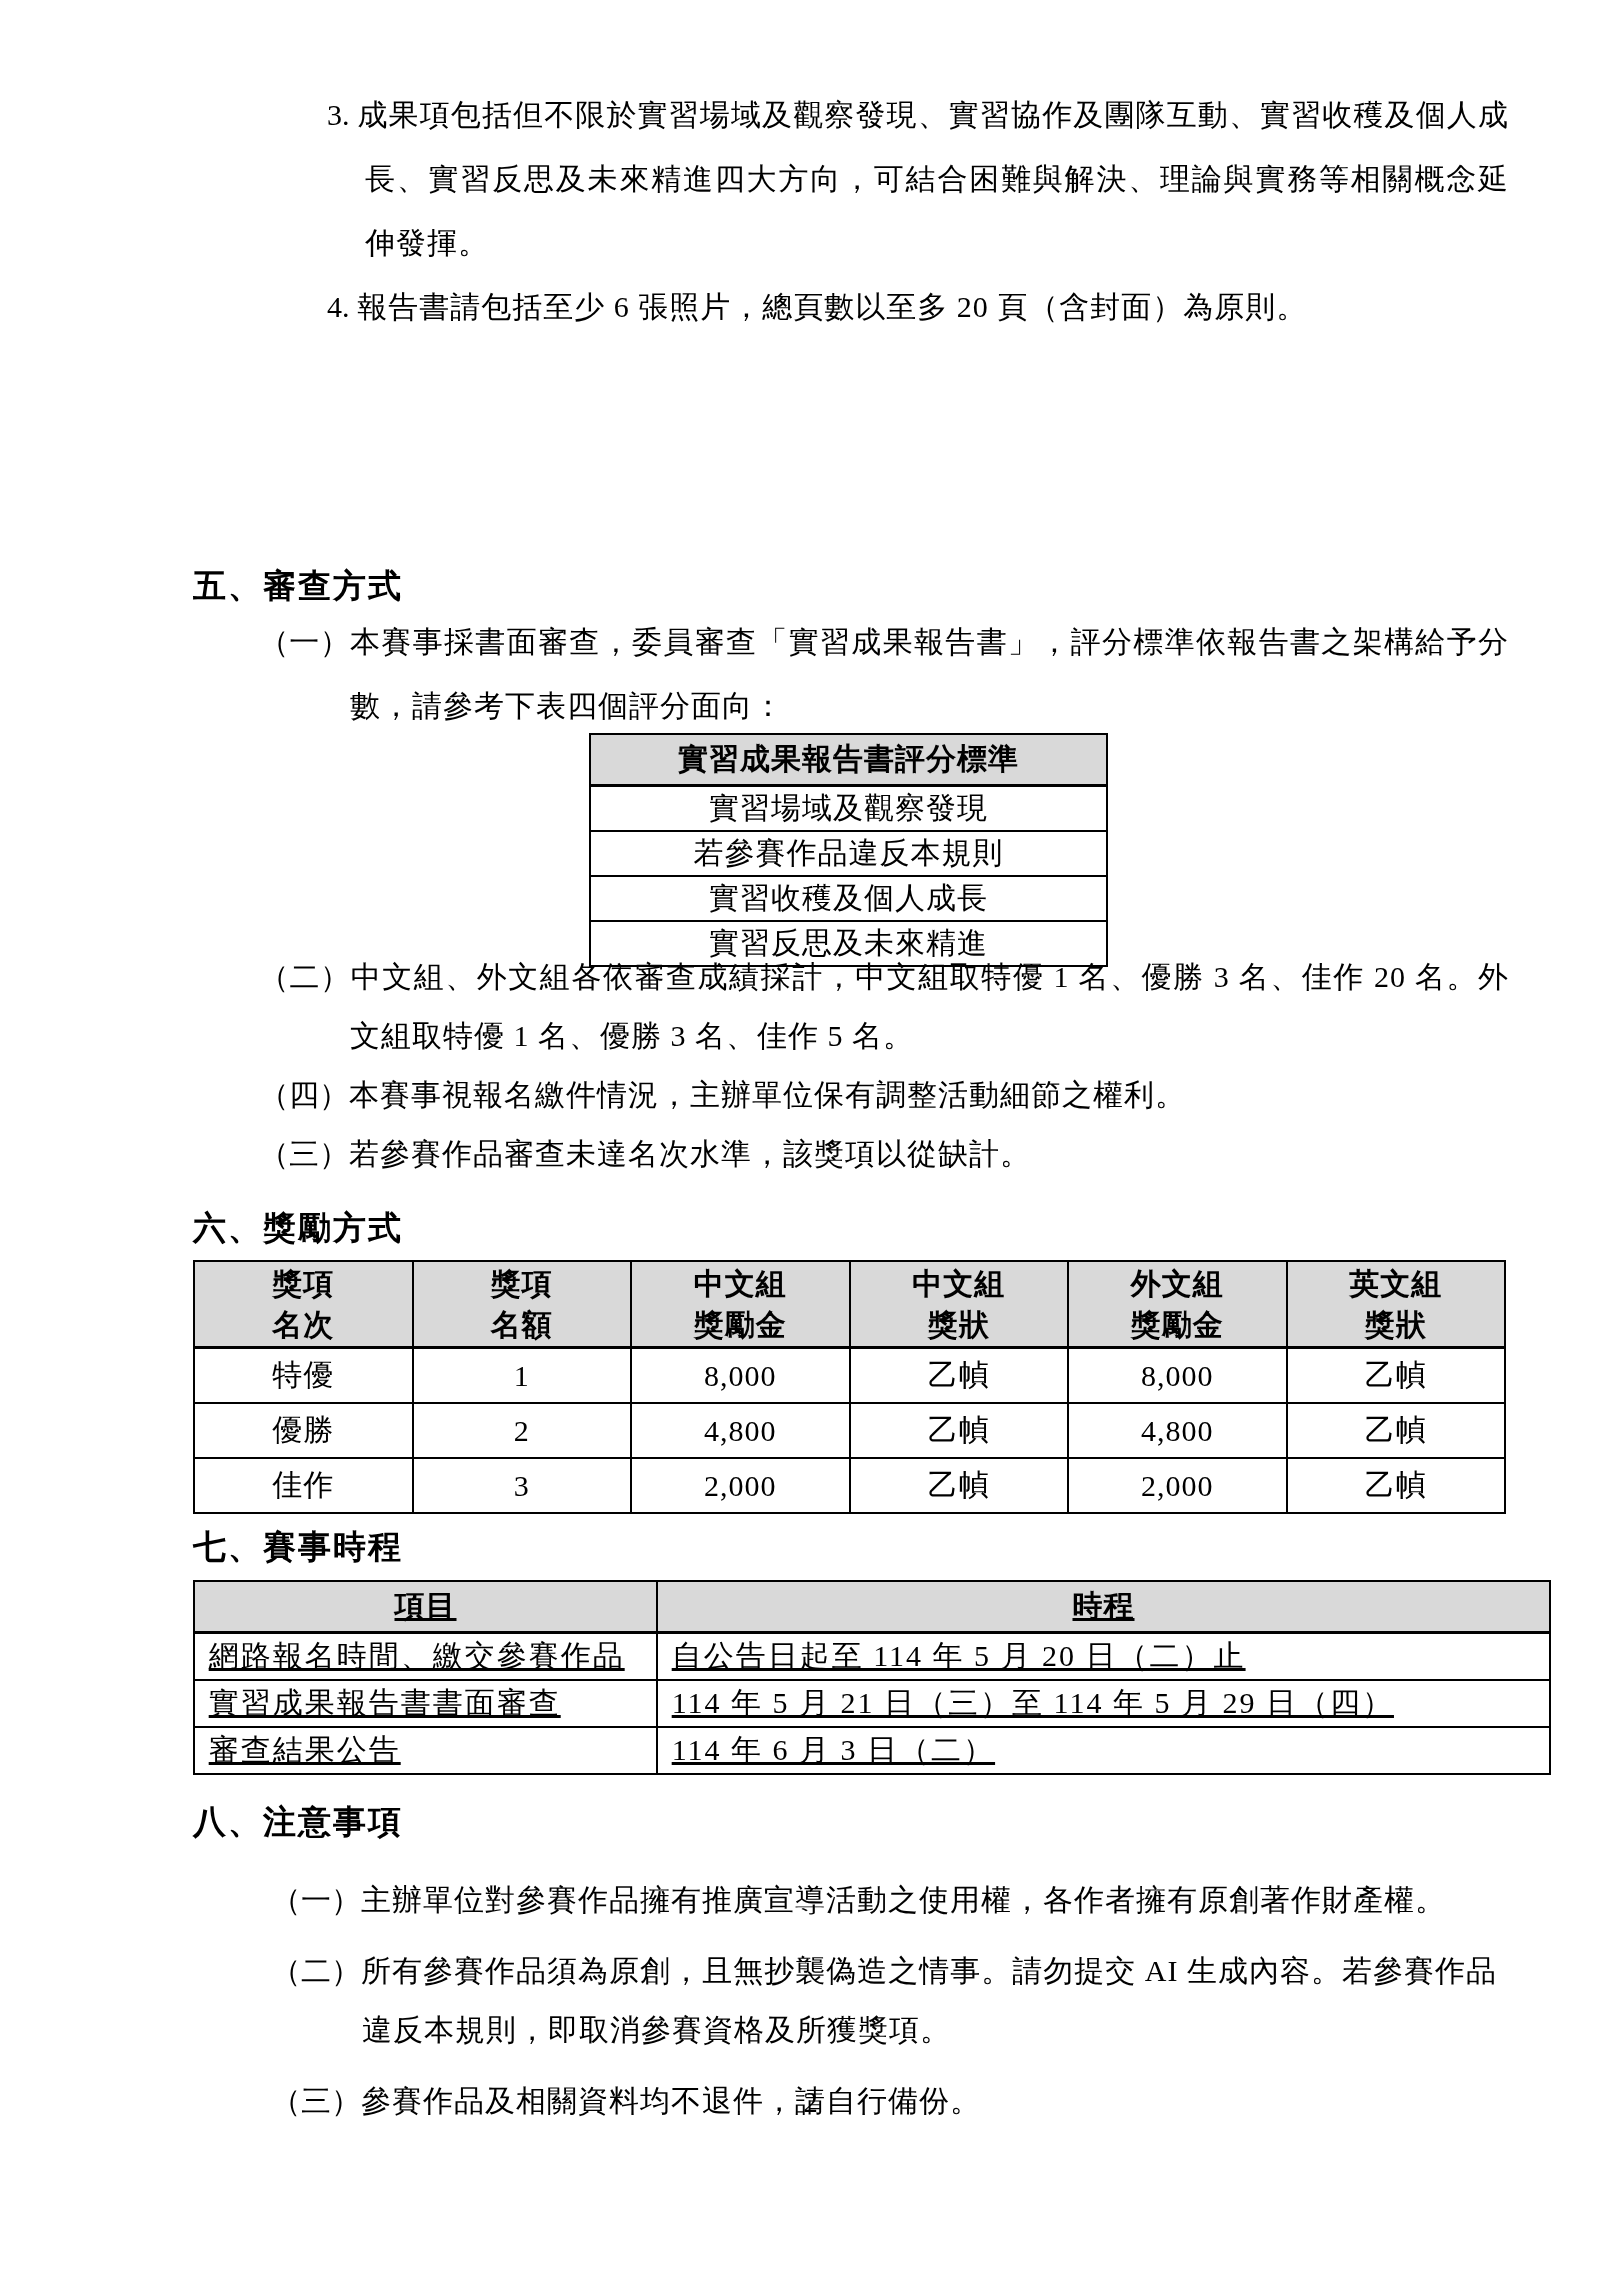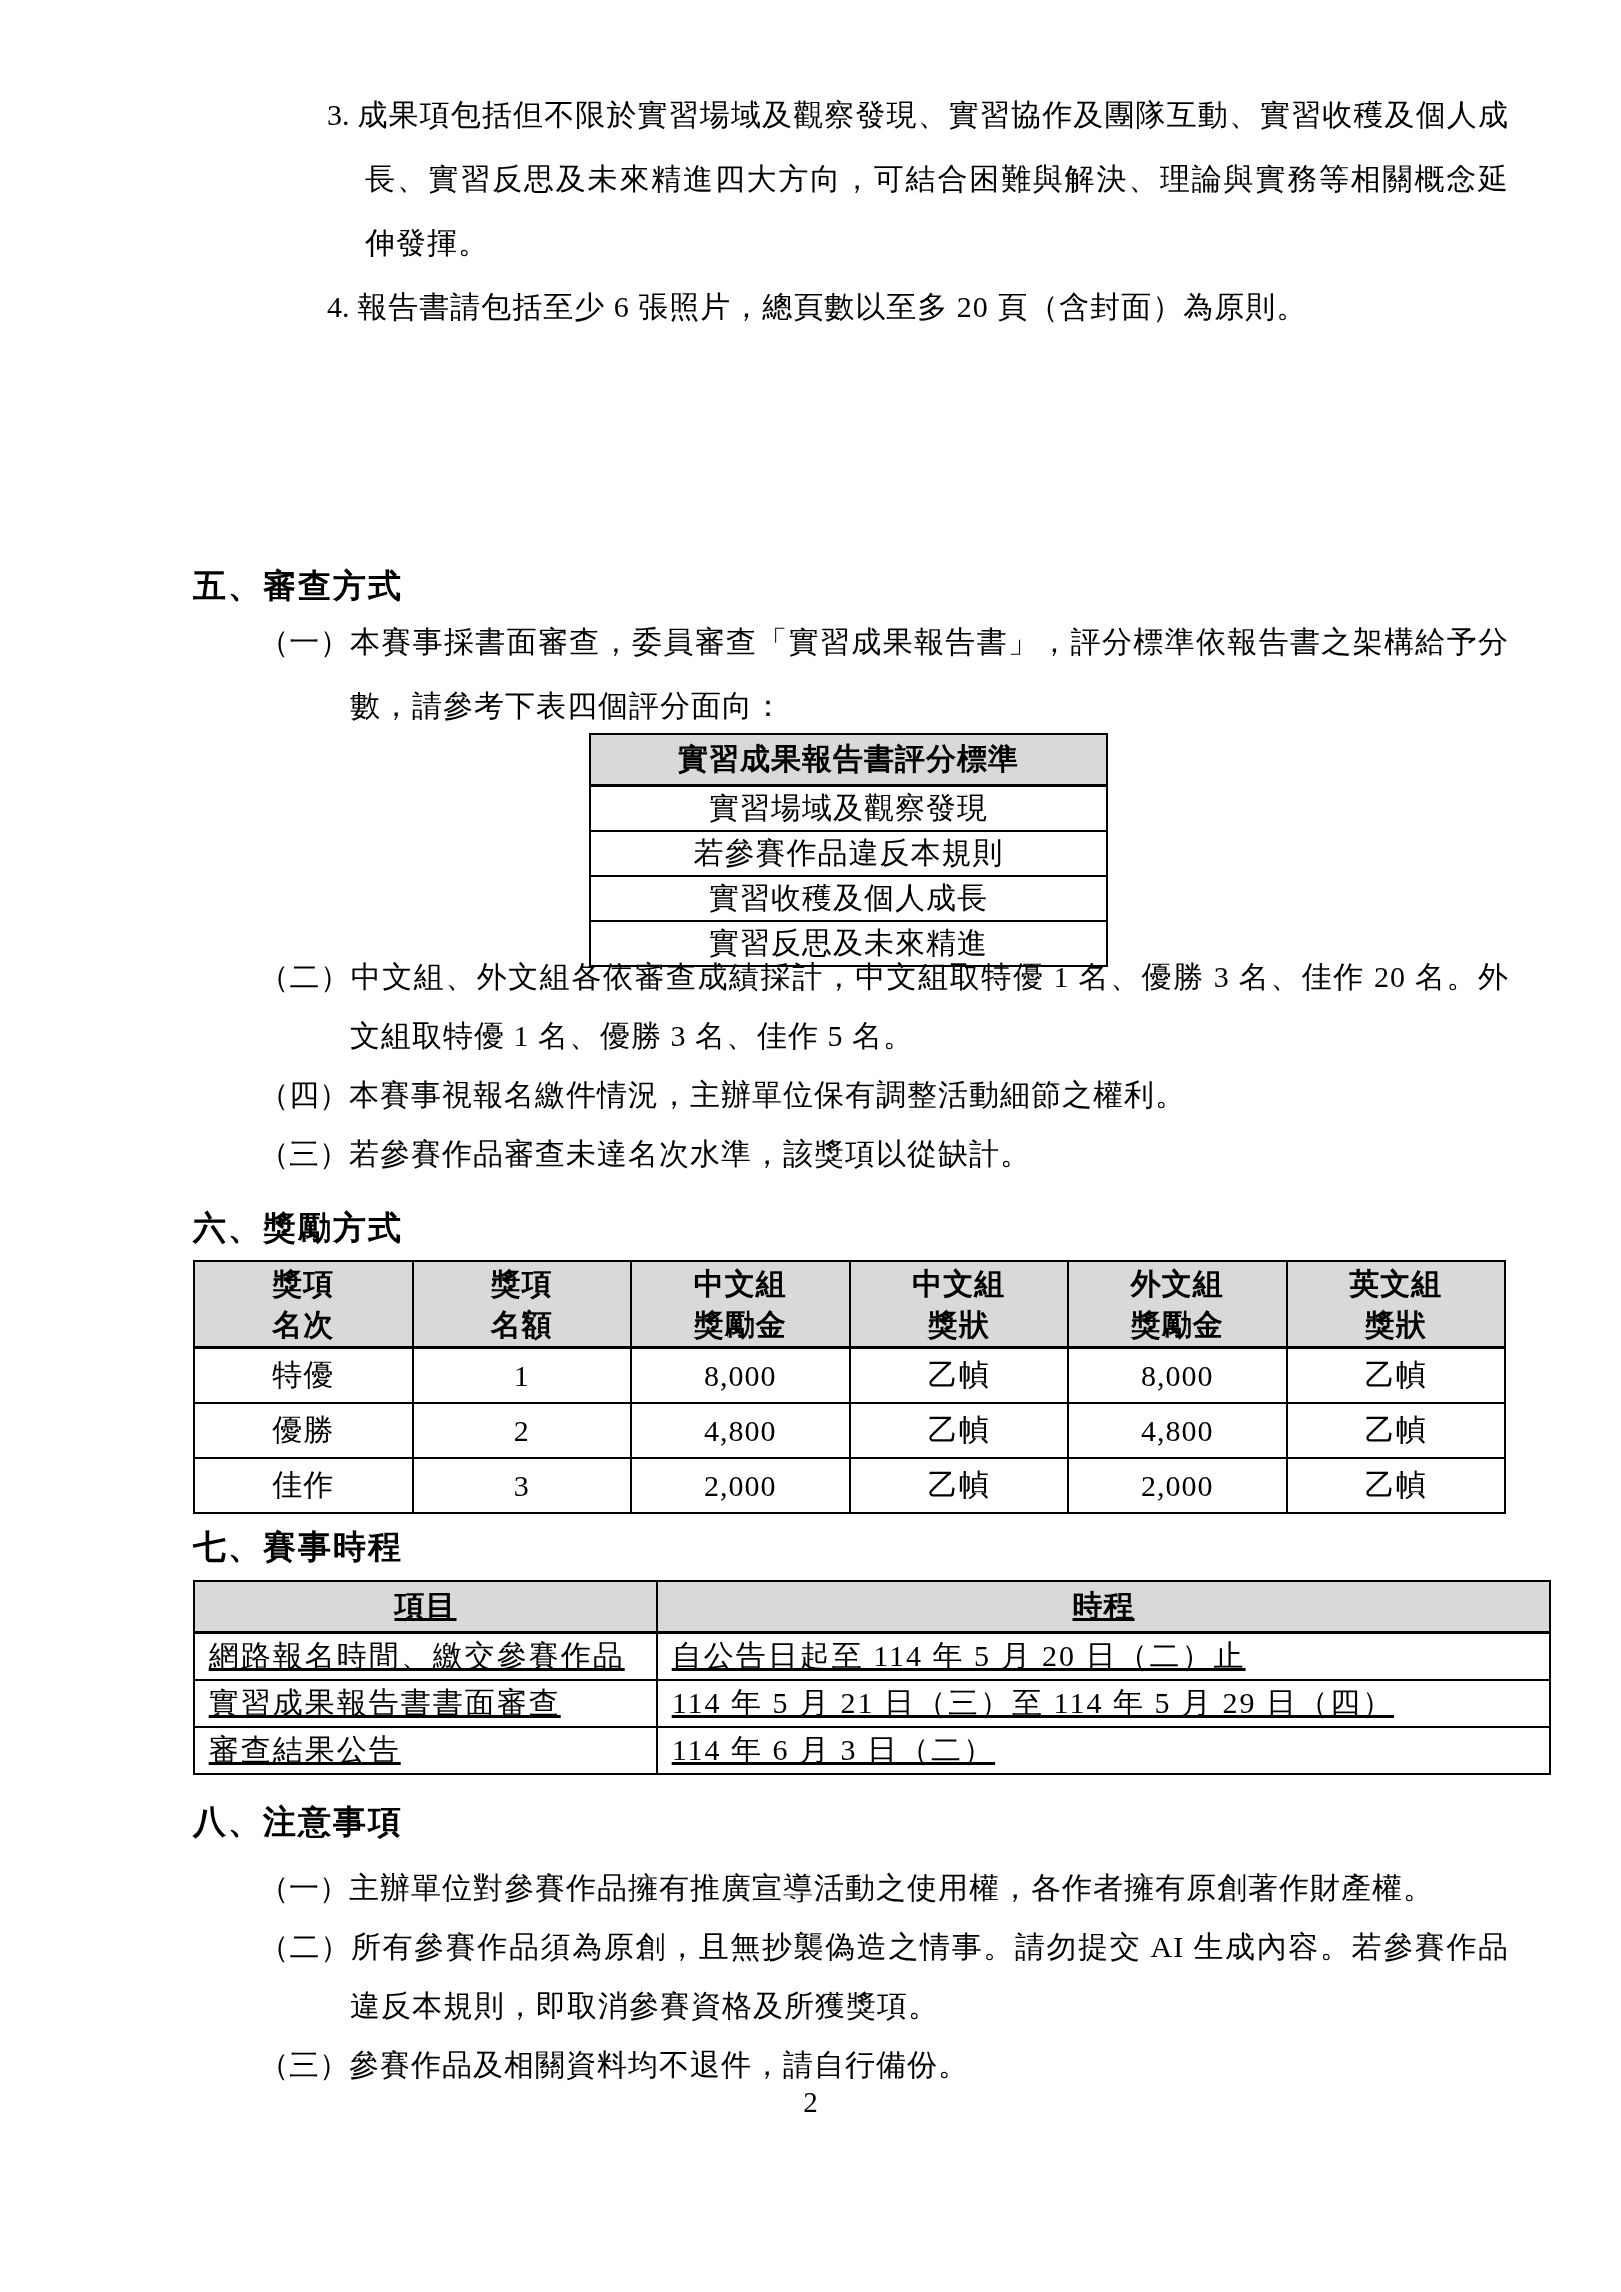--- a/index.html
+++ b/index.html
@@ -12,21 +12,21 @@
     overflow:hidden;
   }
   .abs{position:absolute;}
   
   .flow{line-height:64px;font-size:30px;letter-spacing:1px;}
   .para{text-align:justify;}
   .para .marker{letter-spacing:0;}
   .num-item{padding-left:172px;text-indent:-38px;}
   .num-item .marker{margin-right:7.8px;}
   .paren-item{padding-left:157px;text-indent:-91px;}
-  .sec8 .para{margin:0;}
+  .sec8 .para{margin:12px;}
   .heading{font-size:33px;font-weight:bold;letter-spacing:2px;}
   
   table{border-collapse:collapse;table-layout:fixed;}
   table, th, td{border:2px solid #000;}
   table{border-width:2.9px;}
   th{font-weight:bold;}
   thead th{border-bottom-width:3.9px;margin-top:6px;}
   th,td{text-align:center;vertical-align:middle;font-size:30px;letter-spacing:1px;padding:0;}
   
   .criteria{width:519px;}

